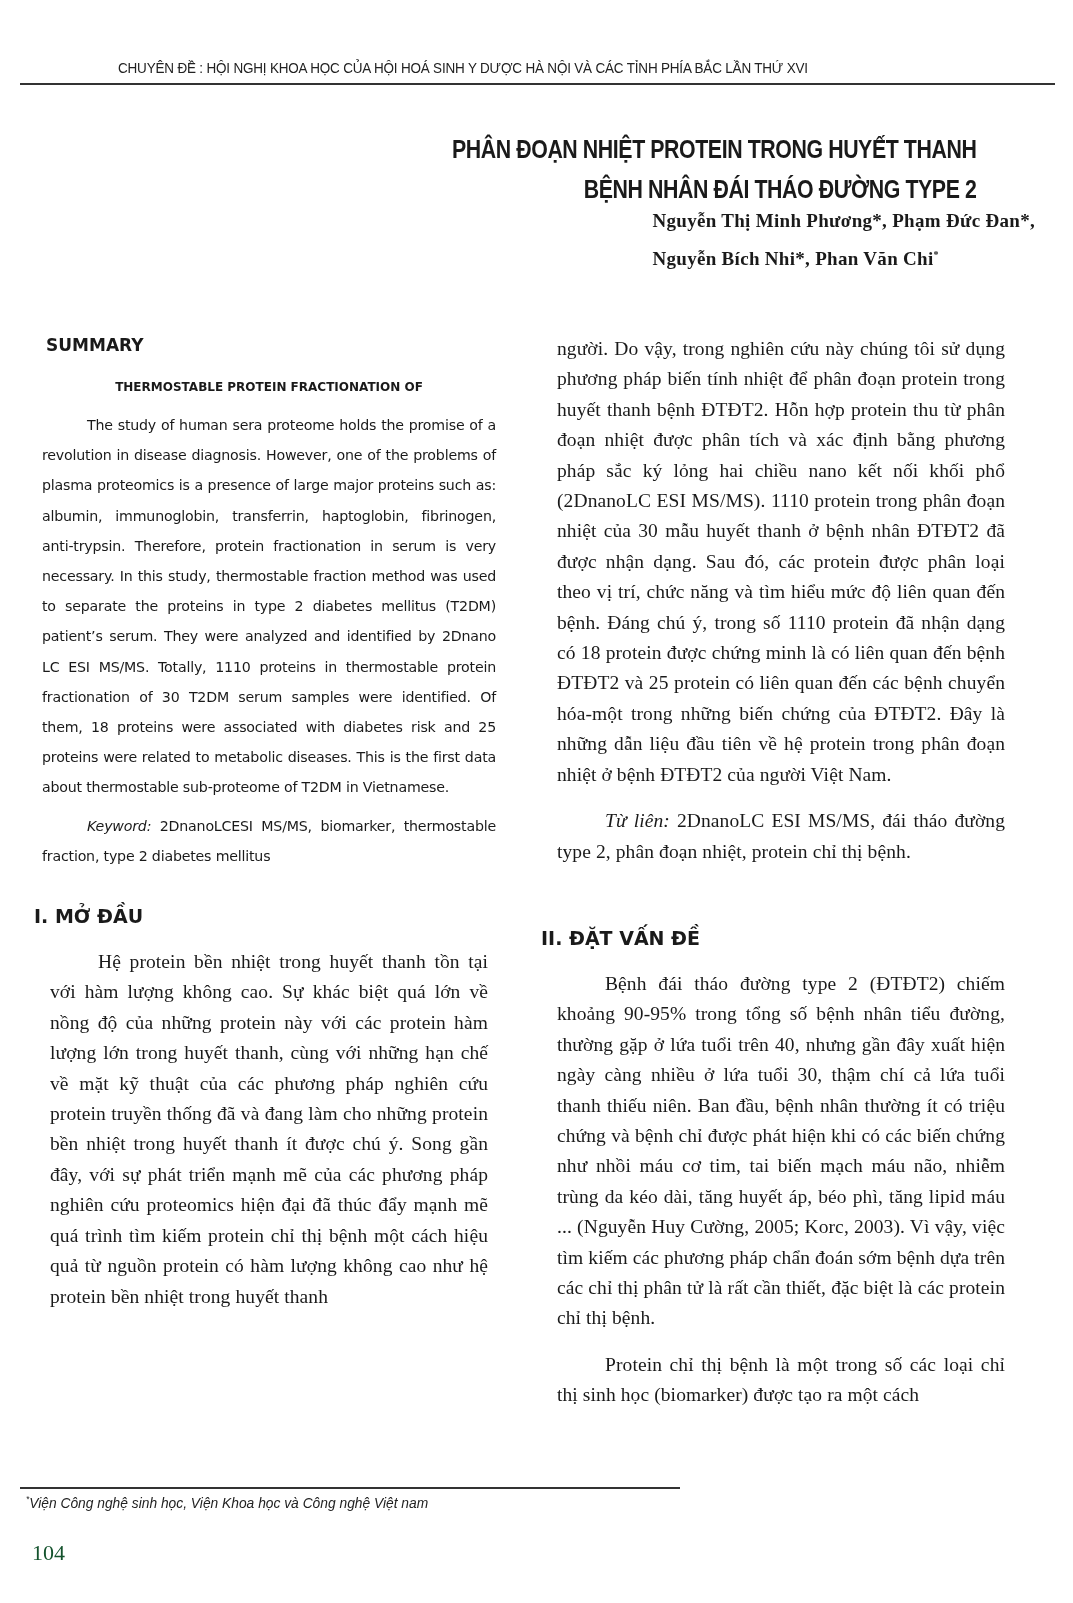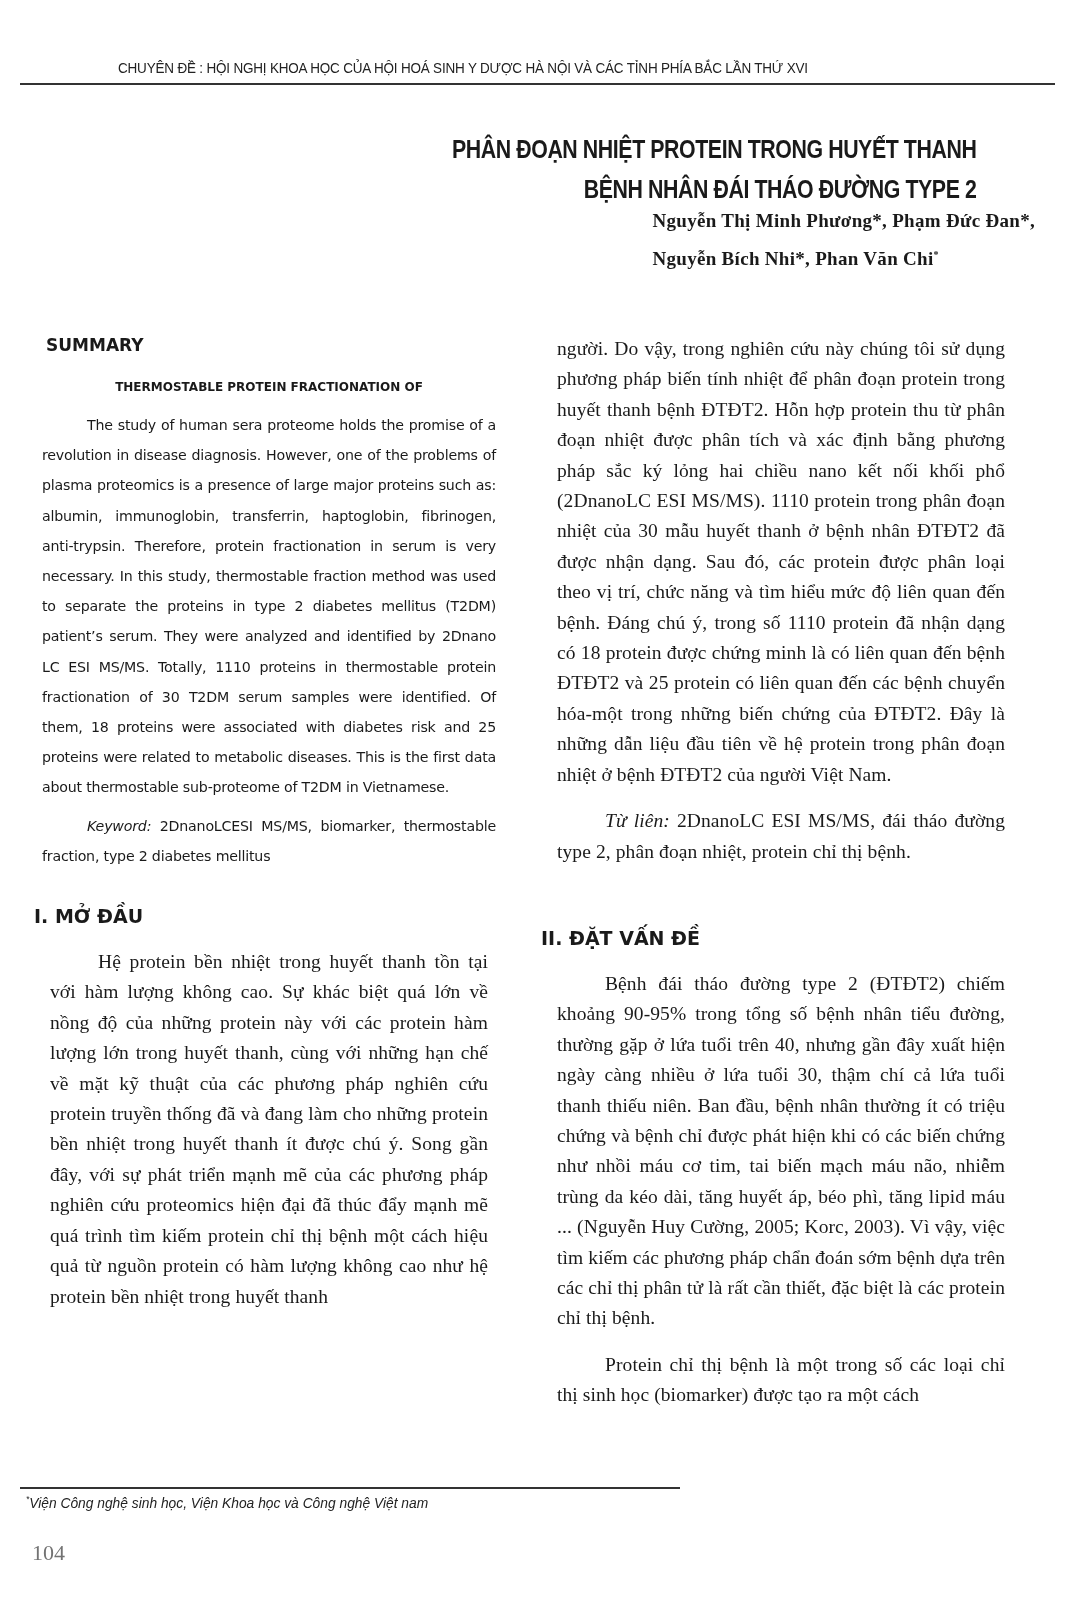--- a/index.html
+++ b/index.html
@@ -58,21 +58,21 @@
     position: absolute; left: 20px; top: 1487px; width: 660px; height: 1.5px; background: #333;
   }
   .footnote {
     position: absolute; left: 26px; top: 1494px;
     font-family: "Liberation Sans", sans-serif; font-style: italic; font-size: 15px;
     color: #222; transform: scaleX(0.92); transform-origin: left;
   }
   .footnote sup { font-size: 9px; }
   .page-number {
     position: absolute; left: 32px; top: 1540px;
-    font-family: "Liberation Serif", serif; font-size: 22px; color: #737373;
+    font-family: "Liberation Serif", serif; font-size: 22px; color: #14532d;
   }
   em { font-style: italic; }
 </style>
 </head>
 <body>
 
 <div class="running-head">CHUYÊN ĐỀ : HỘI NGHỊ KHOA HỌC CỦA HỘI HOÁ SINH Y DƯỢC HÀ NỘI VÀ CÁC TỈNH PHÍA BẮC LẦN THỨ XVI</div>
 <div class="head-rule"></div>
 
 <h1 class="title">

